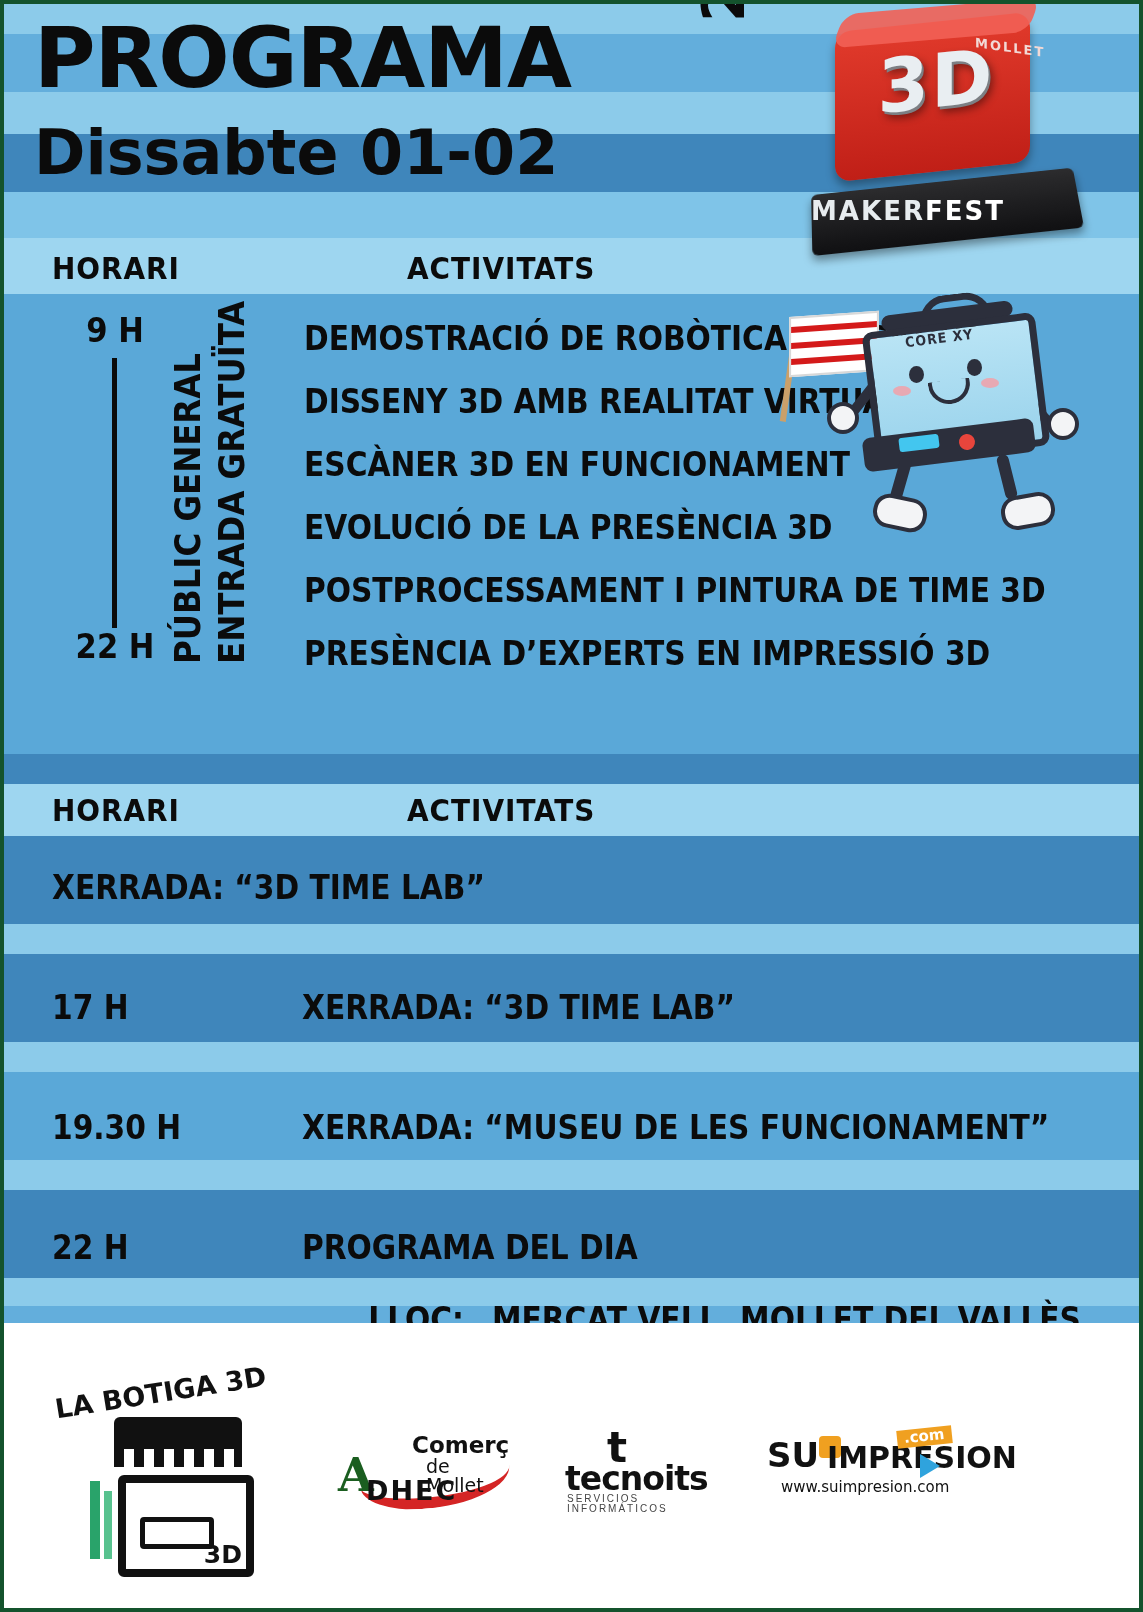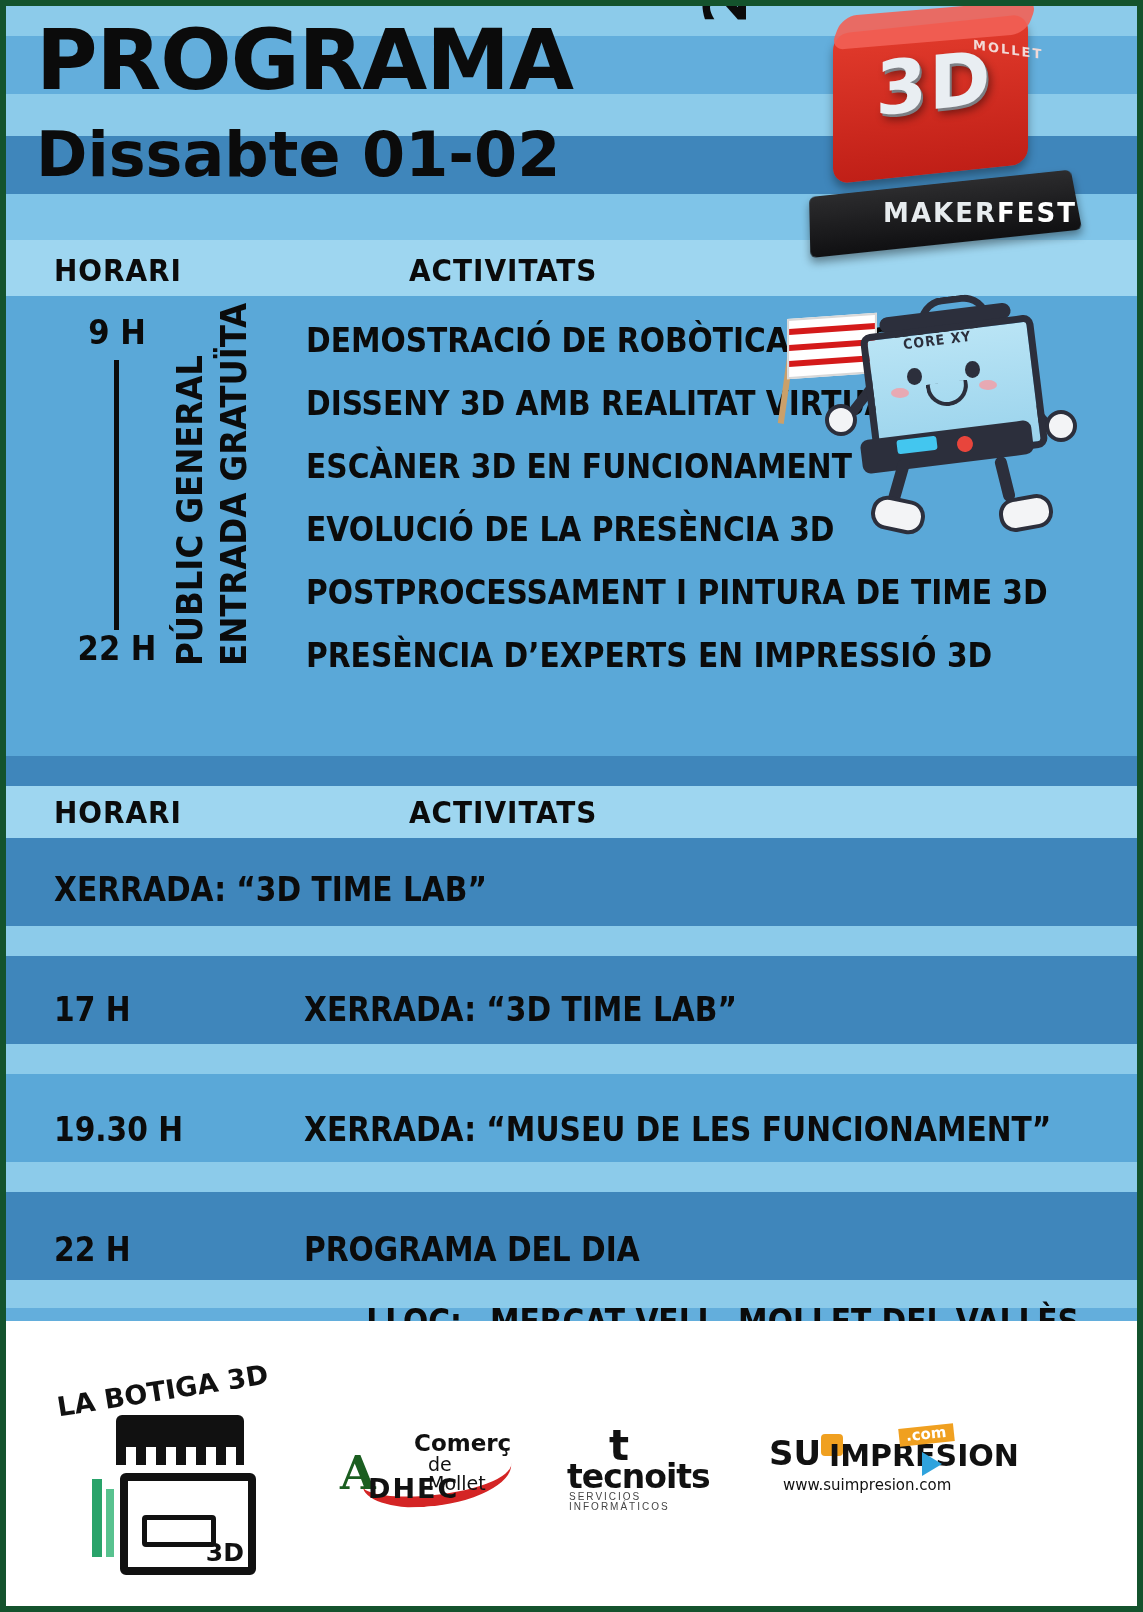--- a/index.html
+++ b/index.html
@@ -9,21 +9,21 @@
   }
   body {
     font-family: "Liberation Sans", sans-serif;
   }
   .poster {
     position: relative;
     width: 1143px;
     height: 1612px;
     overflow: hidden;
     background: #5aa8d8;
-    border: 6px solid #14532d;
+    border: 4px solid #14532d;
     box-sizing: border-box;
   }
   
   .stripes {
     position: absolute;
     inset: 0;
     z-index: 0;
   }
   .stripe { position: absolute; left: 0; right: 0; }
 
@@ -125,21 +125,21 @@
     background: linear-gradient(180deg,#2c2c2e 0%, #101012 100%);
     border-radius: 6px;
     transform: rotate(-6deg) perspective(340px) rotateX(12deg);
     box-shadow: 0 5px 9px rgba(0,0,0,.4);
   }
   .banner-text {
     position: absolute;
     inset: 0;
     display: flex;
     align-items: center;
-    justify-content: flex-end;
+    justify-content: flex-start;
     font-family: "DejaVu Sans", sans-serif;
     font-weight: bold;
     font-size: 26px;
     color: #e7ecef;
     letter-spacing: 2px;
   }
   .banner-text span:last-child { color:#ffffff; }
 
   
   .colhead {

